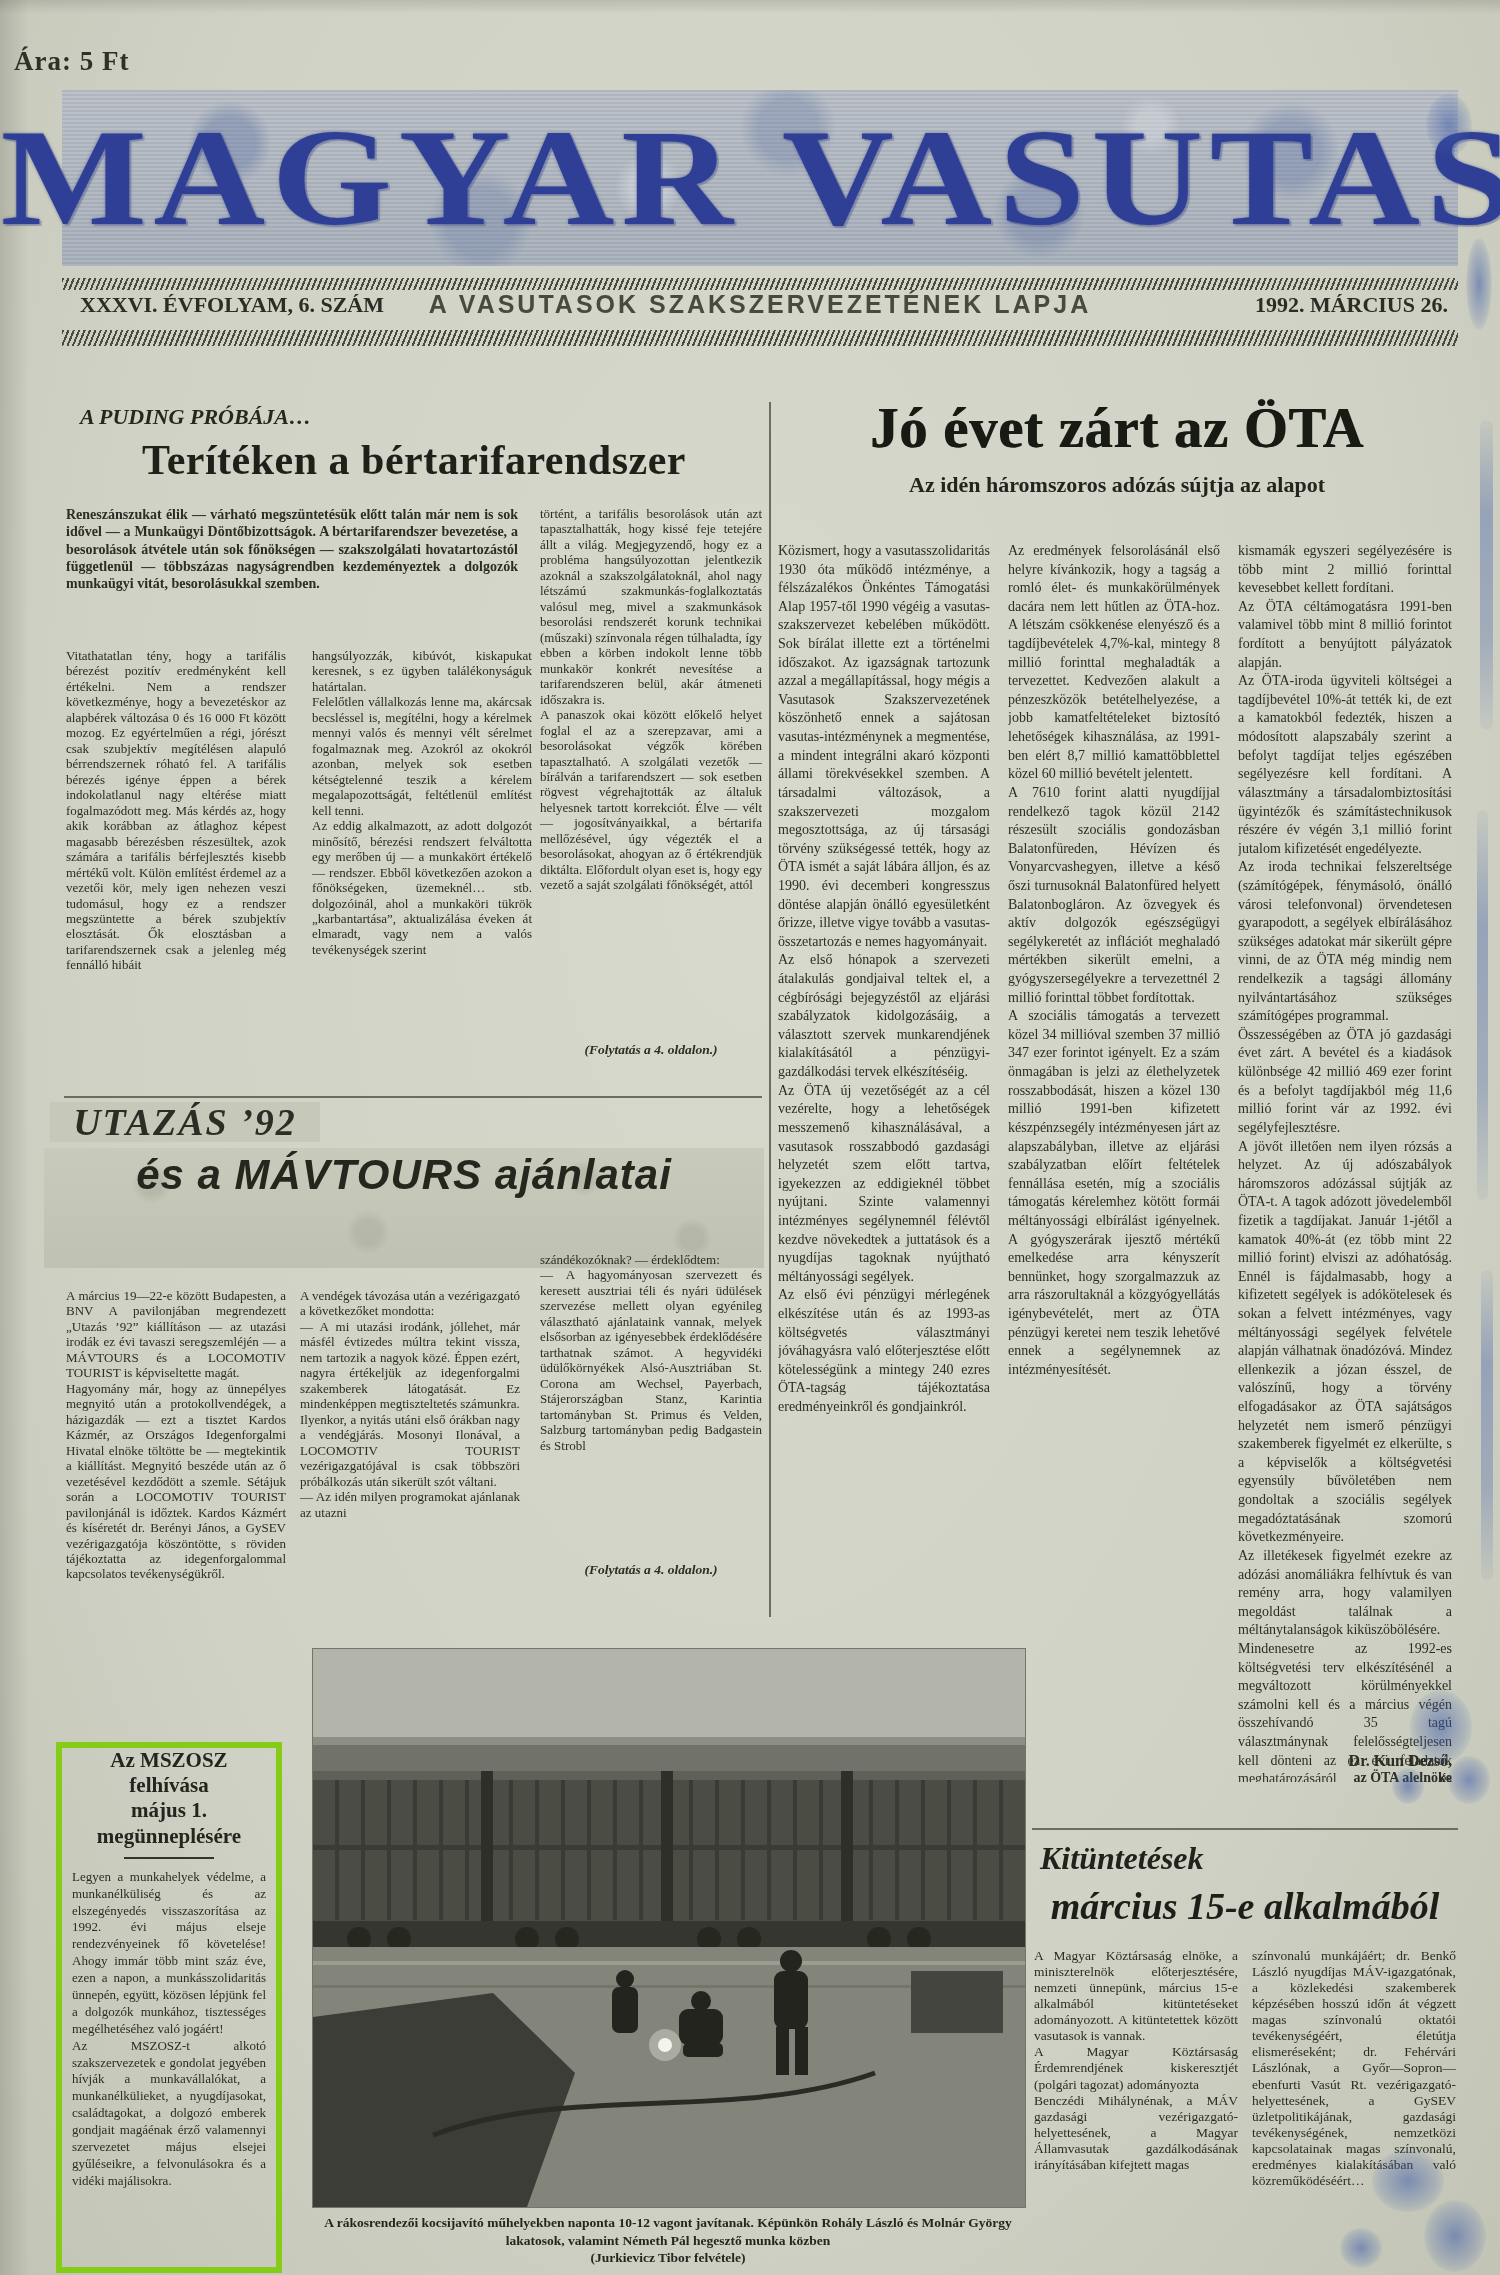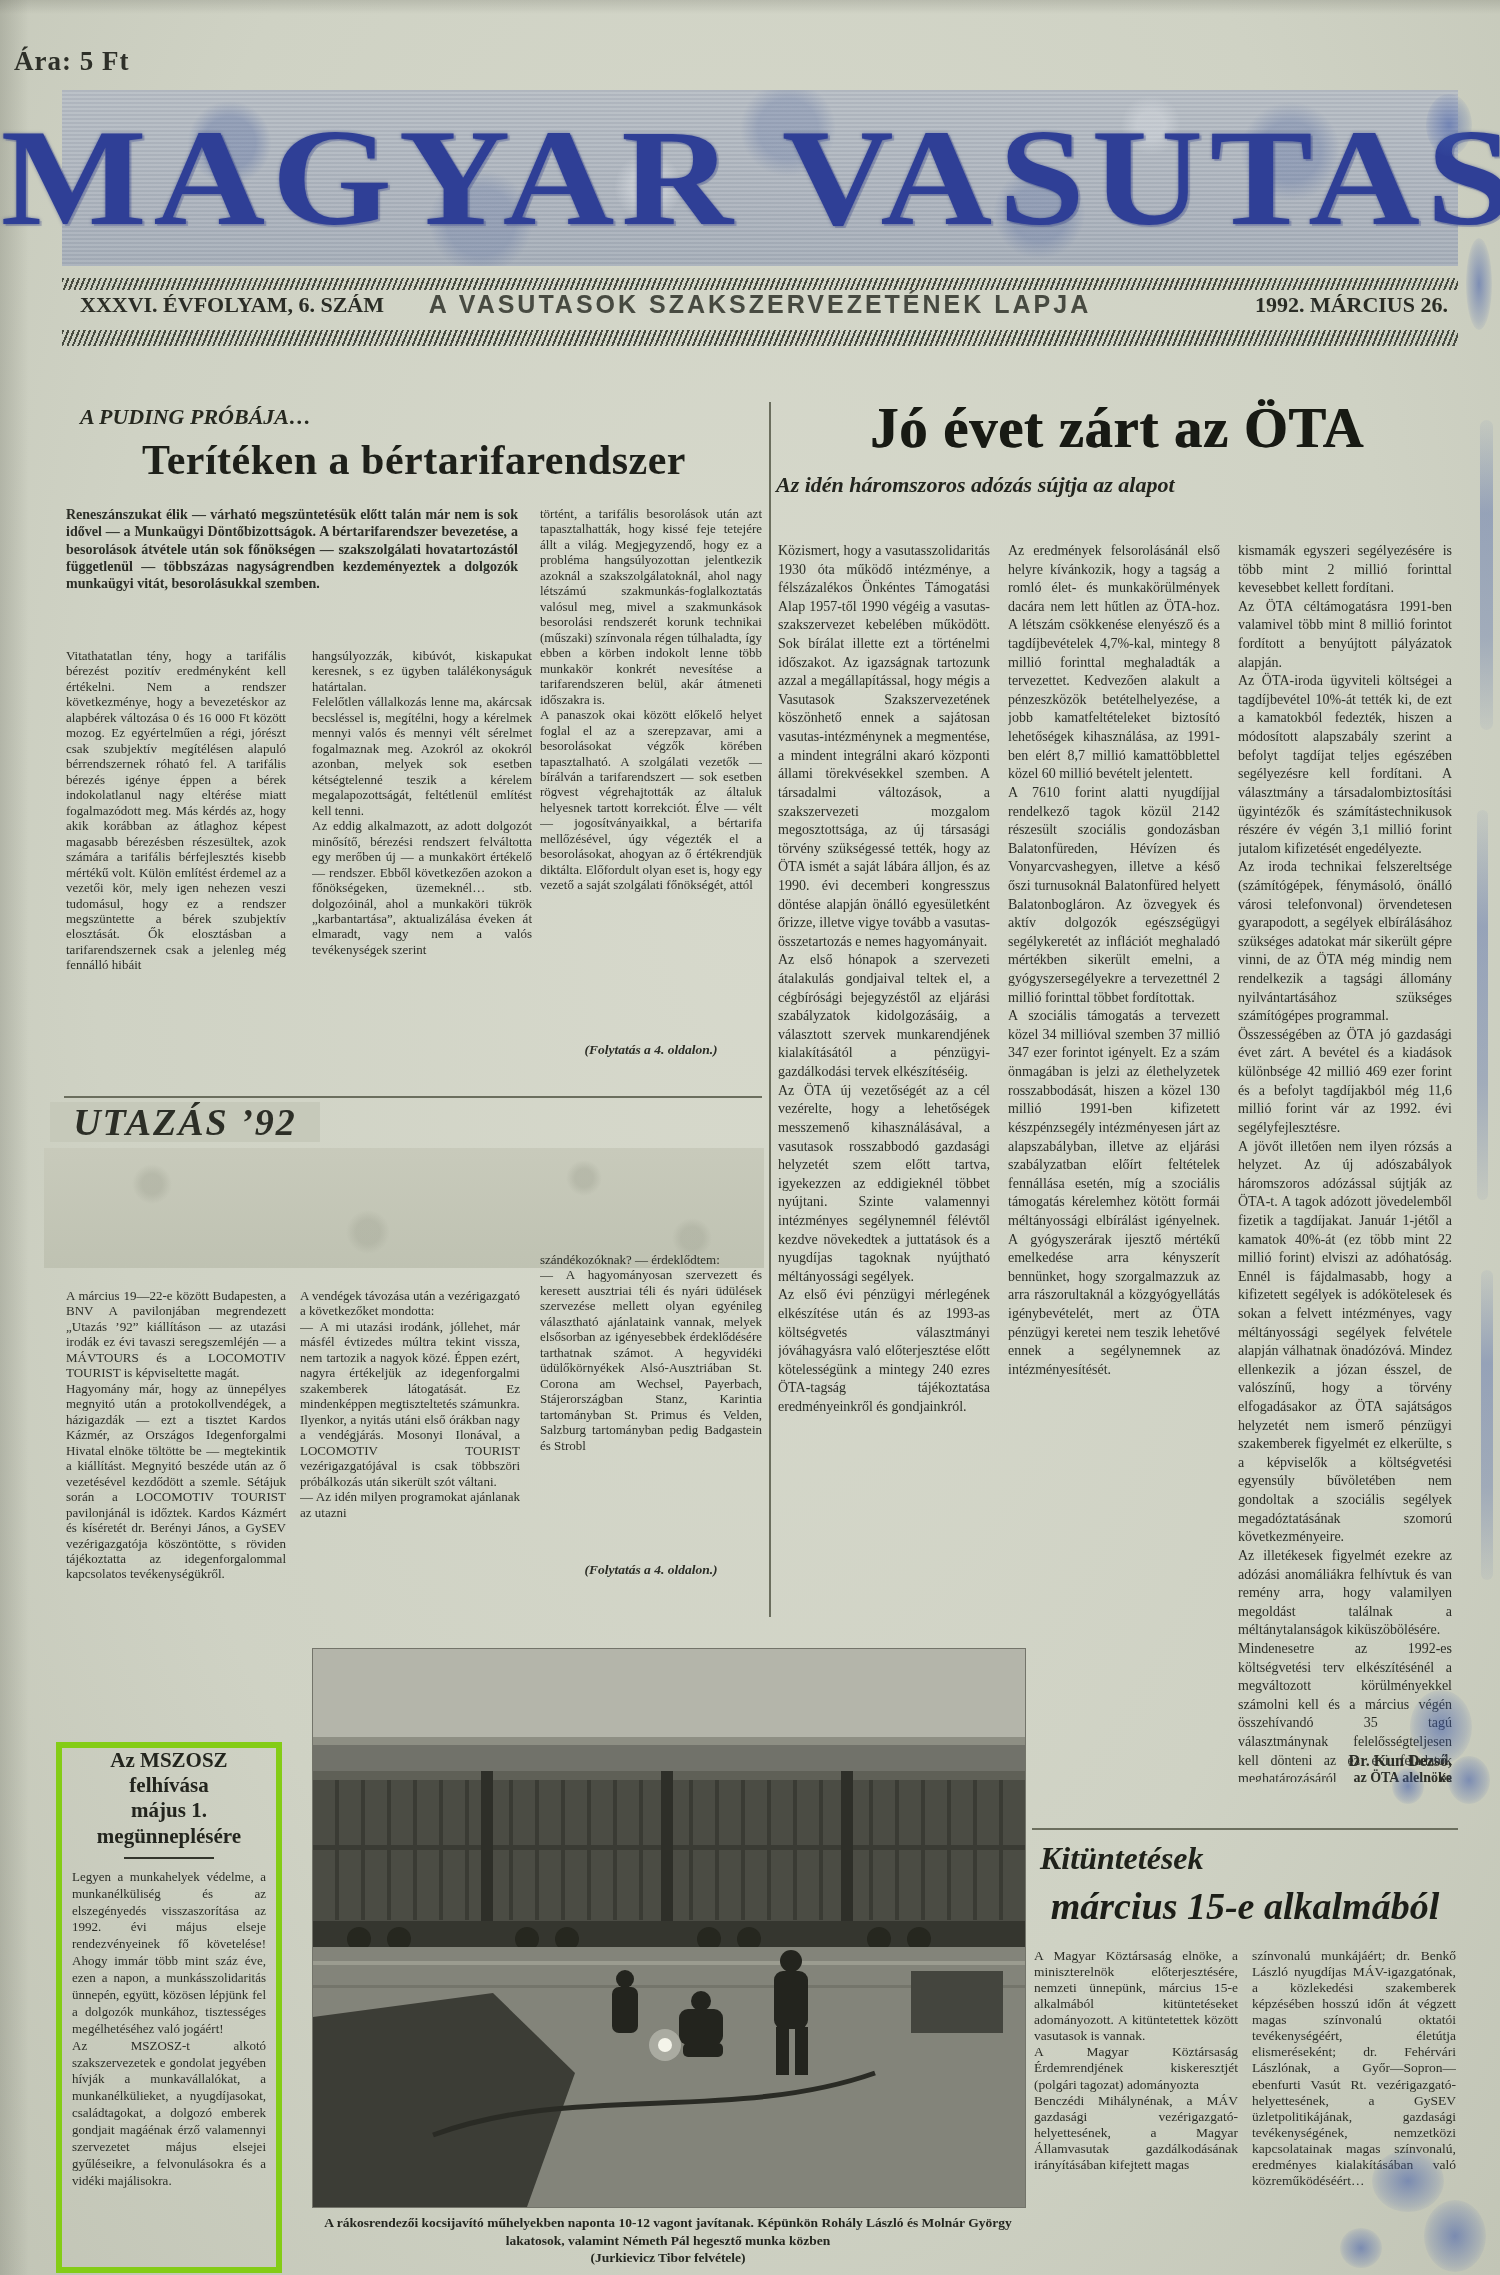--- a/index.html
+++ b/index.html
@@ -48,22 +48,22 @@
   .lead{left:66px;top:506px;width:452px;height:132px;overflow:hidden;
     font-weight:bold;font-size:14px;line-height:1.24;text-align:justify;white-space:pre-line;}
   .col{position:absolute;font-size:13px;line-height:1.19;text-align:justify;
     color:#2b2d26;white-space:pre-line;overflow:hidden;}
   .ota-col{font-size:14px;line-height:1.33;margin-top:32px;}
   .continuation{font-weight:bold;font-style:italic;font-size:13.5px;text-align:center;}
 
   .headline-ota{left:776px;top:396px;width:682px;text-align:center;
     font-weight:bold;font-size:56px;color:#181a14;letter-spacing:1px;
     text-shadow:1px 0 0 #181a14;}
-  .subtitle-ota{left:776px;top:472px;width:682px;
-    font-weight:bold;font-style:italic;font-size:22px;color:#23251e;}
+  .subtitle-ota{left:776px;top:472px;width:682px;text-align:center;
+    font-weight:bold;font-size:22px;color:#23251e;}
   .signature{left:1238px;top:1752px;width:214px;text-align:right;font-weight:bold;}
   .signature .name{font-size:16px;}
   .signature .role{font-size:14px;}
 
   .divider-v{width:2px;background:#6b6e5e;}
   .divider-h{height:2px;background:#6b6e5e;}
 
   .utazas-kicker{left:50px;top:1102px;width:270px;height:40px;line-height:40px;
     background:#c6c9ba;text-align:center;
     font-weight:bold;font-style:italic;font-size:38px;letter-spacing:2px;color:#2c2e26;}
@@ -151,20 +151,21 @@
 A jövőt illetően nem ilyen rózsás a helyzet. Az új adószabályok háromszoros adózással sújtják az ÖTA-t. A tagok adózott jövedelemből fizetik a tagdíjakat. Január 1-jétől a kamatok 40%-át (ez több mint 22 millió forint) elviszi az adóhatóság. Ennél is fájdalmasabb, hogy a kifizetett segélyek is adókötelesek és sokan a felvett intézményes, vagy méltányossági segélyek felvétele alapján válhatnak önadózóvá. Mindez ellenkezik a józan ésszel, de valószínű, hogy a törvény elfogadásakor az ÖTA sajátságos helyzetét nem ismerő pénzügyi szakemberek figyelmét ez elkerülte, s a képviselők a költségvetési egyensúly bűvöletében nem gondoltak a szociális segélyek megadóztatásának szomorú következményeire.
 Az illetékesek figyelmét ezekre az adózási anomáliákra felhívtuk és van remény arra, hogy valamilyen megoldást találnak a méltánytalanságok kiküszöbölésére.
 Mindenesetre az 1992-es költségvetési terv elkészítésénél a megváltozott körülményekkel számolni kell és a március végén összehívandó 35 tagú választmánynak felelősségteljesen kell dönteni az ez évi feladatok meghatározásáról és segélyfejlesztésről.</div>
 <div class="abs signature">
   <div class="name">Dr. Kun Dezső,</div>
   <div class="role">az ÖTA alelnöke</div>
 </div>
 
 <div class="abs utazas-kicker">UTAZÁS ’92</div>
 <div class="abs utazas-band">
+  <div class="utazas-line utazas-line2">és a MÁVTOURS ajánlatai</div>
 </div>
 <div class="col" style="left:66px;top:1288px;width:220px;height:448px;">A március 19—22-e között Budapesten, a BNV A pavilonjában megrendezett „Utazás ’92” kiállításon — az utazási irodák ez évi tavaszi seregszemléjén — a MÁVTOURS és a LOCOMOTIV TOURIST is képviseltette magát.
 Hagyomány már, hogy az ünnepélyes megnyitó után a protokollvendégek, a házigazdák — ezt a tisztet Kardos Kázmér, az Országos Idegenforgalmi Hivatal elnöke töltötte be — megtekintik a kiállítást. Megnyitó beszéde után az ő vezetésével kezdődött a szemle. Sétájuk során a LOCOMOTIV TOURIST pavilonjánál is időztek. Kardos Kázmért és kíséretét dr. Berényi János, a GySEV vezérigazgatója köszöntötte, s röviden tájékoztatta az idegenforgalommal kapcsolatos tevékenységükről.</div>
 <div class="col" style="left:300px;top:1288px;width:220px;height:330px;">A vendégek távozása után a vezérigazgató a következőket mondotta:
 — A mi utazási irodánk, jóllehet, már másfél évtizedes múltra tekint vissza, nem tartozik a nagyok közé. Éppen ezért, nagyra értékeljük az idegenforgalmi szakemberek látogatását. Ez mindenképpen megtiszteltetés számunkra.
 Ilyenkor, a nyitás utáni első órákban nagy a vendégjárás. Mosonyi Ilonával, a LOCOMOTIV TOURIST vezérigazgatójával is csak többszöri próbálkozás után sikerült szót váltani.
 — Az idén milyen programokat ajánlanak az utazni</div>
 <div class="col" style="left:540px;top:1252px;width:222px;height:268px;">szándékozóknak? — érdeklődtem:
 — A hagyományosan szervezett és keresett ausztriai téli és nyári üdülések szervezése mellett olyan egyénileg választható ajánlataink vannak, melyek elsősorban az igényesebbek érdeklődésére tarthatnak számot. A hegyvidéki üdülőkörnyékek Alsó-Ausztriában St. Corona am Wechsel, Payerbach, Stájerországban Stanz, Karintia tartományban St. Primus és Velden, Salzburg tartományban pedig Badgastein és Strobl</div>
 <div class="abs continuation" style="left:540px;top:1562px;width:222px;">(Folytatás a 4. oldalon.)</div>

